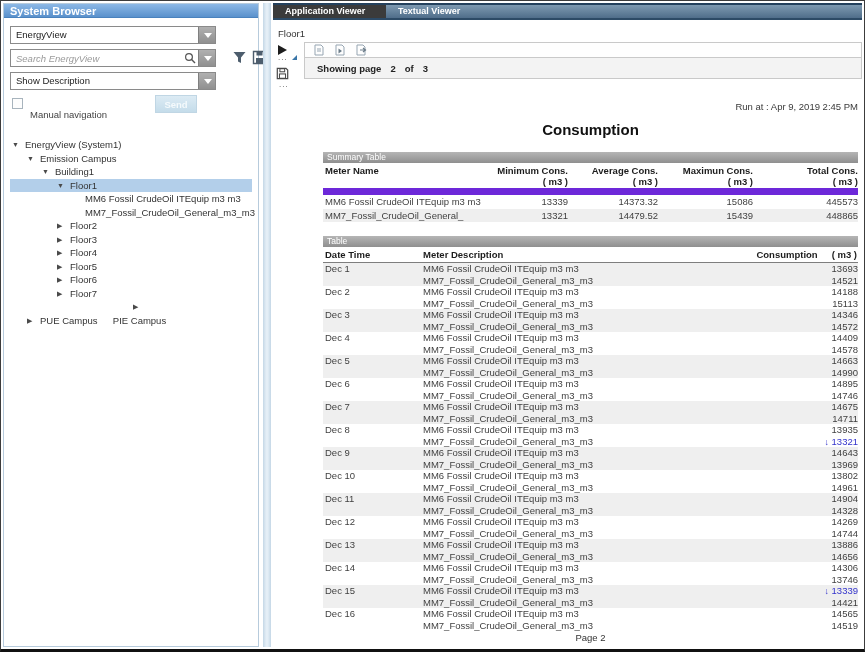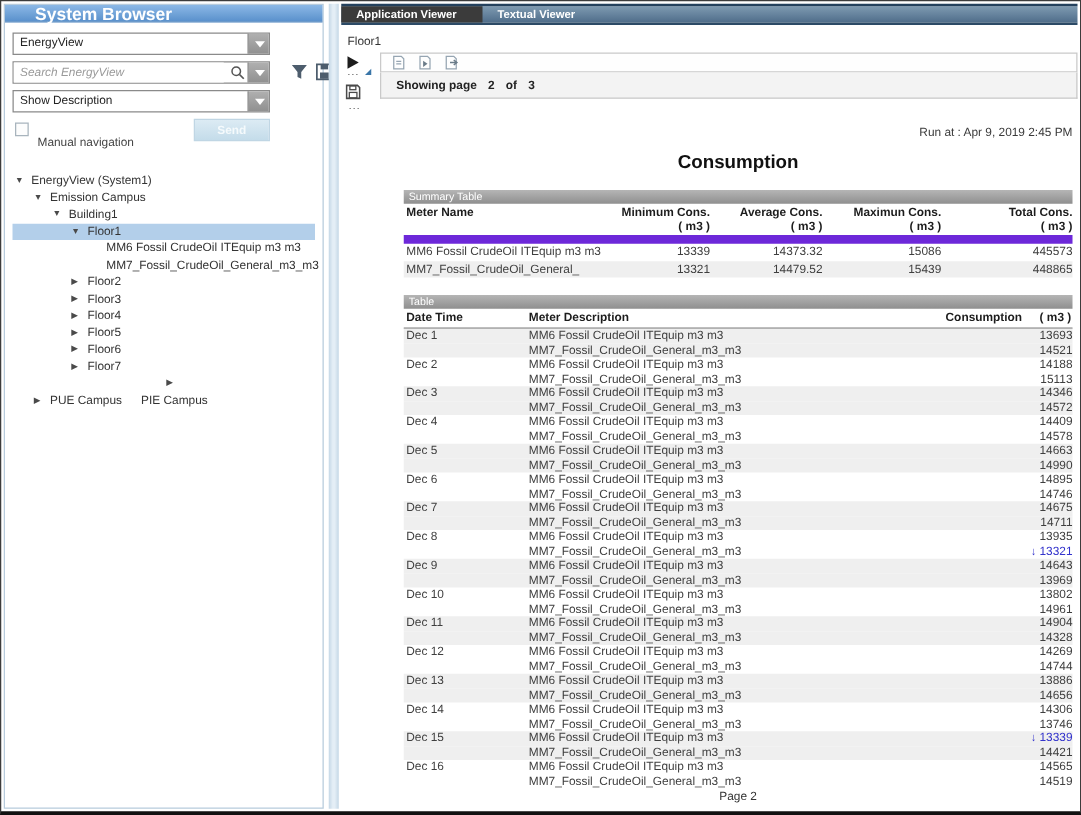--- a/index.html
+++ b/index.html
@@ -1,35 +1,35 @@
 <!DOCTYPE html>
 <html><head>
 <meta charset="utf-8">
 <style>
   html,body{margin:0;padding:0;background:#e8e8e8;}
   *{box-sizing:border-box;font-family:"Liberation Sans",sans-serif;}
   .window{position:relative;width:865px;height:652px;background:#fff;border:1px solid #3c3c3c;border-bottom:3px solid #111;overflow:hidden;}
 
   
   .left-panel{position:absolute;left:2px;top:2px;width:256px;bottom:2px;background:#fff;border:1px solid #b7cbdc;}
-  .sb-header{height:14px;background:linear-gradient(#8cb8e6,#5a91cc);border-bottom:1px solid #4a82bd;color:#fff;font-size:14px;font-weight:bold;line-height:14px;padding-left:24px;}
+  .sb-header{height:14px;background:linear-gradient(#8cb8e6,#5a91cc);border-bottom:1px solid #4a82bd;color:#fff;font-size:11px;font-weight:bold;line-height:14px;padding-left:6px;}
   .sb-body{padding:8px 6px 0 6px;position:relative;}
   .combo{position:relative;width:206px;height:18px;border:1px solid #8a8a8a;background:#fff;font-size:9.5px;color:#222;line-height:16px;padding-left:5px;margin-bottom:5px;}
   .combo-btn{position:absolute;right:0;top:0;width:17px;height:16px;background:linear-gradient(#b0b0b0,#909090);border-left:1px solid #7f7f7f;}
   .combo-btn:after{content:"";position:absolute;left:4.5px;top:6px;border-left:4px solid transparent;border-right:4px solid transparent;border-top:5px solid #fff;}
   .search-row{position:relative;height:23px;}
   .search-box{position:relative;width:206px;height:18px;border:1px solid #8a8a8a;background:#fff;}
   .search-box input{position:absolute;left:0;top:0;width:168px;height:16px;border:none;outline:none;font-size:9.5px;font-style:italic;padding-left:5px;color:#333;}
   .search-box input::placeholder{color:#9a9a9a;font-style:italic;}
   .mag{position:absolute;right:19px;top:2px;}
   .side-icon{position:absolute;top:1px;cursor:pointer;}
   .nav-row{position:relative;height:22px;margin-top:3px;}
   .checkbox{position:absolute;left:2px;top:3px;width:11px;height:11px;border:1px solid #a8b4bd;background:#fdfdfd;}
   .nav-label{position:absolute;left:20px;top:14px;font-size:9.5px;color:#444;}
-  .send-btn{position:absolute;left:145px;top:0;width:61px;height:18px;background:linear-gradient(#dcebf4,#c4dcea);border:1px solid #c0d6e4;color:#f5fafc;font-size:9.5px;font-weight:bold;text-align:center;line-height:17px;}
+  .send-btn{position:absolute;left:145px;top:0;width:42px;height:18px;background:linear-gradient(#dcebf4,#c4dcea);border:1px solid #c0d6e4;color:#f5fafc;font-size:9.5px;font-weight:bold;text-align:center;line-height:17px;}
   .tree{margin-top:21px;font-size:9.5px;color:#333;}
   .tree-row{height:13.5px;line-height:13.5px;white-space:nowrap;display:flex;align-items:center;cursor:default;}
   .tree-row.selected{background:#b3cfea;}
   .tree-arrow{display:inline-block;width:13px;font-size:7px;color:#4a4a4a;text-align:left;flex:none;}
   .tree-label{white-space:nowrap;}
 
   
   .splitter{position:absolute;left:262px;top:2px;width:8px;bottom:2px;background:linear-gradient(90deg,#c4d7e6 0,#e4eef6 40%,#e4eef6 60%,#c4d7e6 100%);}
 
   

